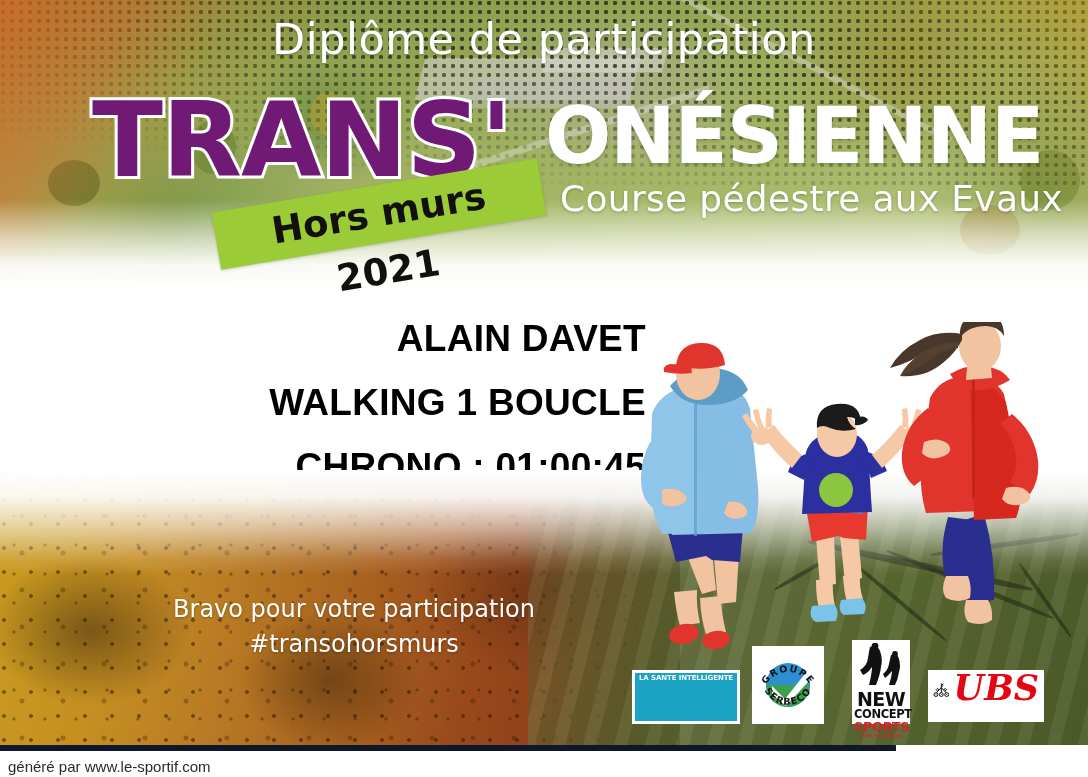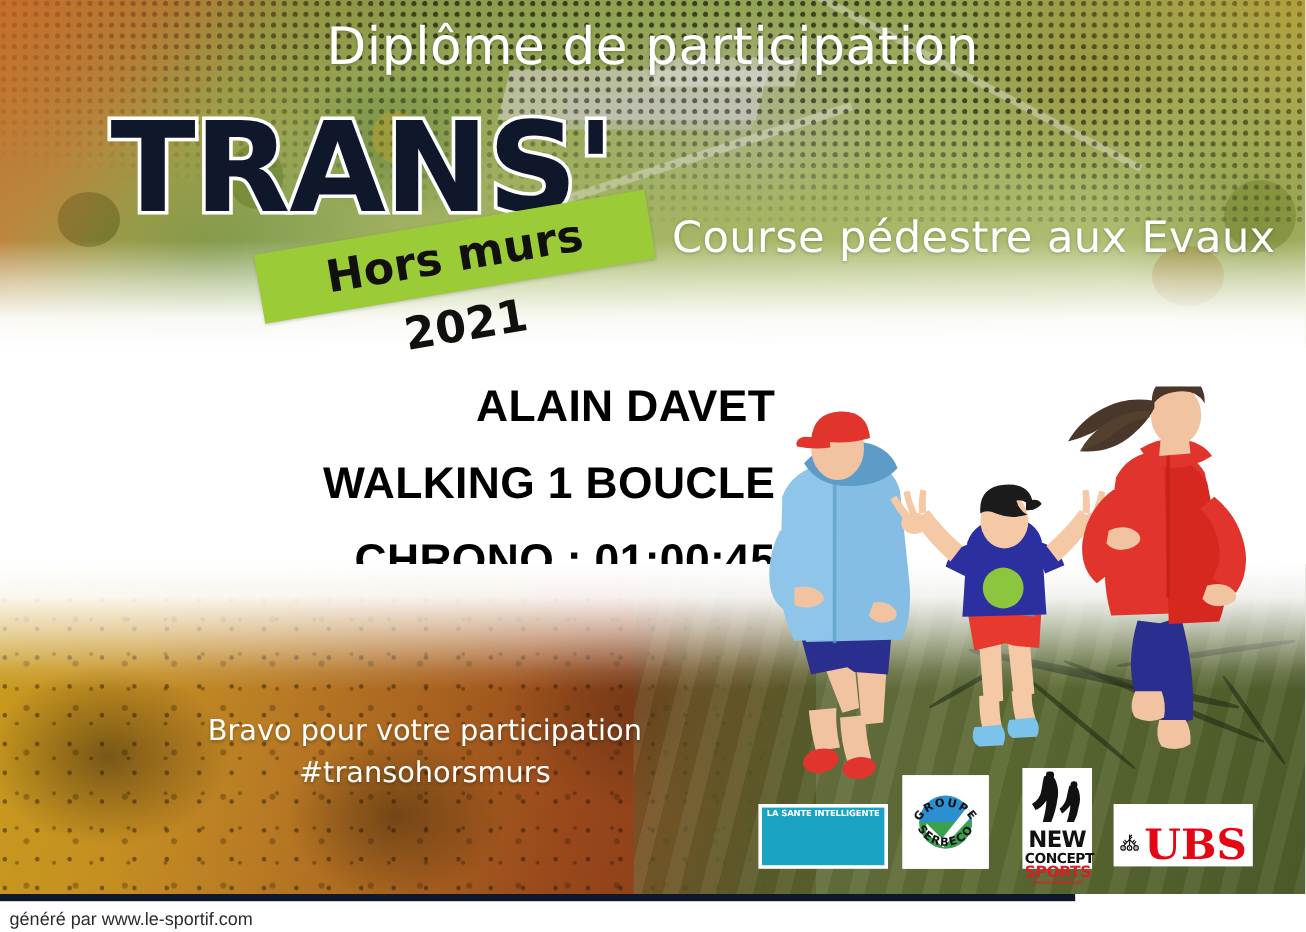--- a/index.html
+++ b/index.html
@@ -94,21 +94,21 @@
     letter-spacing: 0.5px;
     font-family: "DejaVu Sans", sans-serif;
     text-shadow: 0 1px 3px rgba(0,0,0,0.28);
   }
   .trans-word {
     position: absolute;
     left: 92px; top: 88px;
     font-size: 104px;
     font-weight: 700;
     font-family: "DejaVu Sans", sans-serif;
-    color: #0f172a;
+    color: #701a75;
     letter-spacing: -1px;
     line-height: 1;
     -webkit-text-stroke: 6px #ffffff;
     paint-order: stroke fill;
   }
   .onesienne-word {
     position: absolute;
     left: 545px; top: 97px;
     font-size: 78px;
     font-weight: 700;
@@ -301,21 +301,21 @@
     text-align: center;
     font-family: "DejaVu Sans", sans-serif;
     font-weight: 700;
   }
   .ncs-new { font-size: 19px; line-height: 17px; color: #111111; letter-spacing: -0.6px; }
   .ncs-concept { font-size: 11.5px; line-height: 12px; color: #111111; letter-spacing: -0.4px; }
   .ncs-sports { font-size: 13px; line-height: 13px; color: #d81f26; letter-spacing: -0.4px; }
   .ncs-url { font-size: 4.4px; line-height: 6px; color: #d81f26; letter-spacing: -0.1px; font-weight: 700; }
   
   .ubs-box { left: 298px; top: 32px; width: 116px; height: 52px; }
-  .ubs-wrap { display: flex; align-items: flex-end; height: 100%; padding: 0 5px; }
+  .ubs-wrap { display: flex; align-items: flex-start; height: 100%; padding: 0 5px; font-style: italic; }
   .ubs-text {
     font-family: "DejaVu Serif", serif;
     font-weight: 700;
     font-size: 35px;
     color: #e30613;
     letter-spacing: 0px;
     line-height: 1;
     padding-left: 4px;
   }
 
@@ -356,20 +356,21 @@
     <div class="tree-blob" style="left:1020px; top:150px; width:60px; height:60px; background:rgba(110,132,48,0.55);"></div>
 
     <div class="halftone"></div>
     <div class="top-photo-overlay"></div>
     <div class="top-fade"></div>
   </div>
 
   <div class="diplome-title">Diplôme de participation</div>
 
   <div class="trans-word">TRANS'</div>
+  <div class="onesienne-word">ONÉSIENNE</div>
   <div class="subtitle-course">Course pédestre aux Evaux</div>
 
   <div class="horsmurs-banner">
     <div class="horsmurs-text">Hors murs 2021</div>
   </div>
 
   <div class="info-block">
     <div class="info-line">ALAIN DAVET</div>
     <div class="info-line">WALKING 1 BOUCLE</div>
     <div class="info-line">CHRONO : 01:00:45</div>

